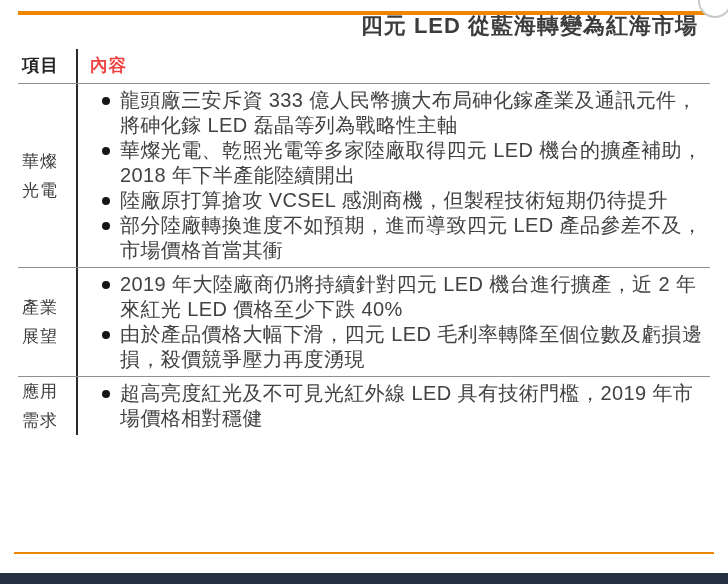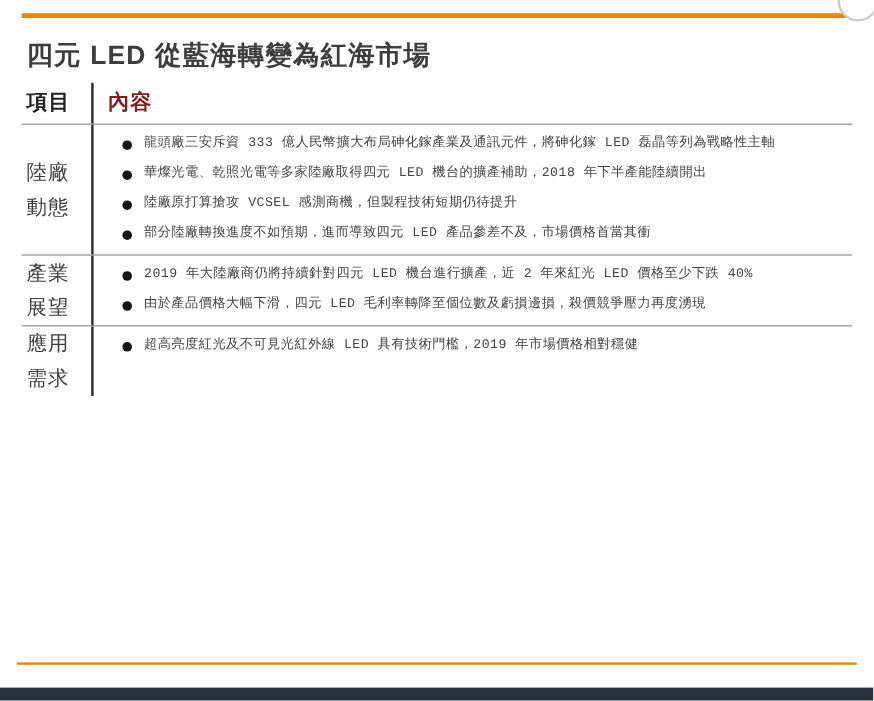--- a/index.html
+++ b/index.html
@@ -21,56 +21,56 @@
   }
   .top-rule{
     position:absolute;left:18px;right:18px;top:11px;height:4px;
     background:var(--accent);
   }
   .corner-circle{
     position:absolute;right:-4px;top:-16px;width:30px;height:30px;
     border:2px solid #c9c9c9;border-radius:50%;background:#fff;
   }
   .title{
-    margin:32px 30px 9px 22px;
+    margin:12px 30px 9px 22px;
     font-size:22px;font-weight:bold;letter-spacing:1px;
-    color:var(--ink);line-height:28px;
+    color:var(--ink);line-height:28px;text-align:right;
   }
   .tbl{margin:0 18px;}
   .thead{display:flex;border-bottom:1px solid var(--rule);align-items:center;}
   .th-item{
     width:60px;box-sizing:border-box;padding:4px 0 6px 4px;
     border-right:2px solid var(--divider);
     font-size:17.5px;font-weight:bold;color:#222;letter-spacing:1px;
   }
   .th-content{
     padding:4px 0 6px 12px;
-    font-size:17.5px;font-weight:bold;color:#7f1d1d;letter-spacing:1px;
+    font-size:17.5px;font-weight:bold;color:#ef4444;letter-spacing:1px;
   }
   .trow{display:flex;border-bottom:1px solid var(--rule);}
   .trow:last-child{border-bottom:none;}
   .td-label{
     width:60px;box-sizing:border-box;flex-shrink:0;
     border-right:2px solid var(--divider);
     display:flex;align-items:center;
   }
   .label-text{
     display:block;width:38px;margin-left:4px;
     font-size:17px;line-height:29px;letter-spacing:1px;
     color:var(--ink);word-break:break-all;
   }
   .td-content{flex:1;padding:4px 0 4px 24px;box-sizing:border-box;}
   .bullet-line{display:flex;align-items:flex-start;}
   .dot{
     width:8px;height:8px;border-radius:50%;background:#161616;
     flex-shrink:0;margin:9px 10px 0 0;
   }
   .bullet-text{
-    font-size:11px;line-height:25px;letter-spacing:0.4px;
-    color:var(--body);padding-right:2px;font-family:Liberation Mono, monospace;
+    font-size:20px;line-height:25px;letter-spacing:0.4px;
+    color:var(--body);padding-right:2px;
   }
   .source{
     margin:11px 18px 0 22px;
     font-size:13px;color:#5a5a5a;letter-spacing:0.3px;
   }
   .bottom-rule{
     position:absolute;left:14px;right:14px;top:552px;height:2px;
     background:var(--accent);
   }
   .bottom-bar{
@@ -88,21 +88,21 @@
   <h1 class="title">四元 LED 從藍海轉變為紅海市場</h1>
 
   <div class="tbl">
     <div class="thead">
       <div class="th-item">項目</div>
       <div class="th-content">內容</div>
     </div>
 
     <div class="trow">
       <div class="td-label">
-        <span class="label-text">陸廠動態</span>
+        <span class="label-text">華燦光電</span>
       </div>
       <div class="td-content">
         <div class="bullet-line">
           <span class="dot"></span>
           <span class="bullet-text">龍頭廠三安斥資 333 億人民幣擴大布局砷化鎵產業及通訊元件，將砷化鎵 LED 磊晶等列為戰略性主軸</span>
         </div>
         <div class="bullet-line">
           <span class="dot"></span>
           <span class="bullet-text">華燦光電、乾照光電等多家陸廠取得四元 LED 機台的擴產補助，2018 年下半產能陸續開出</span>
         </div>

